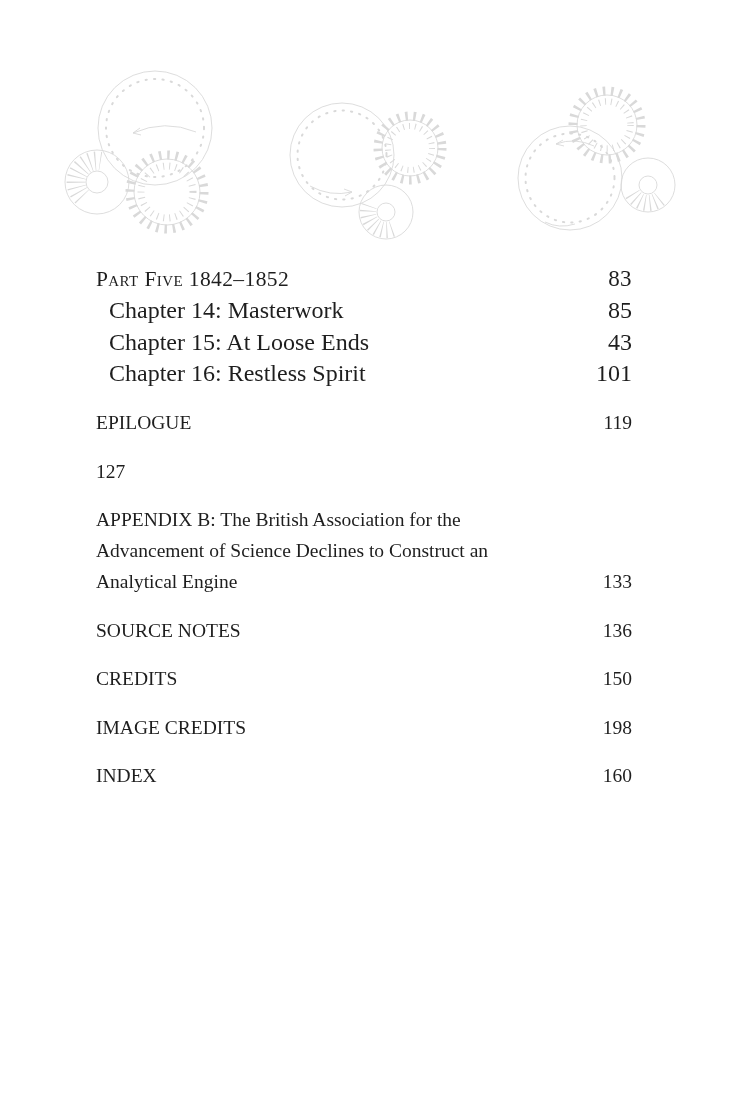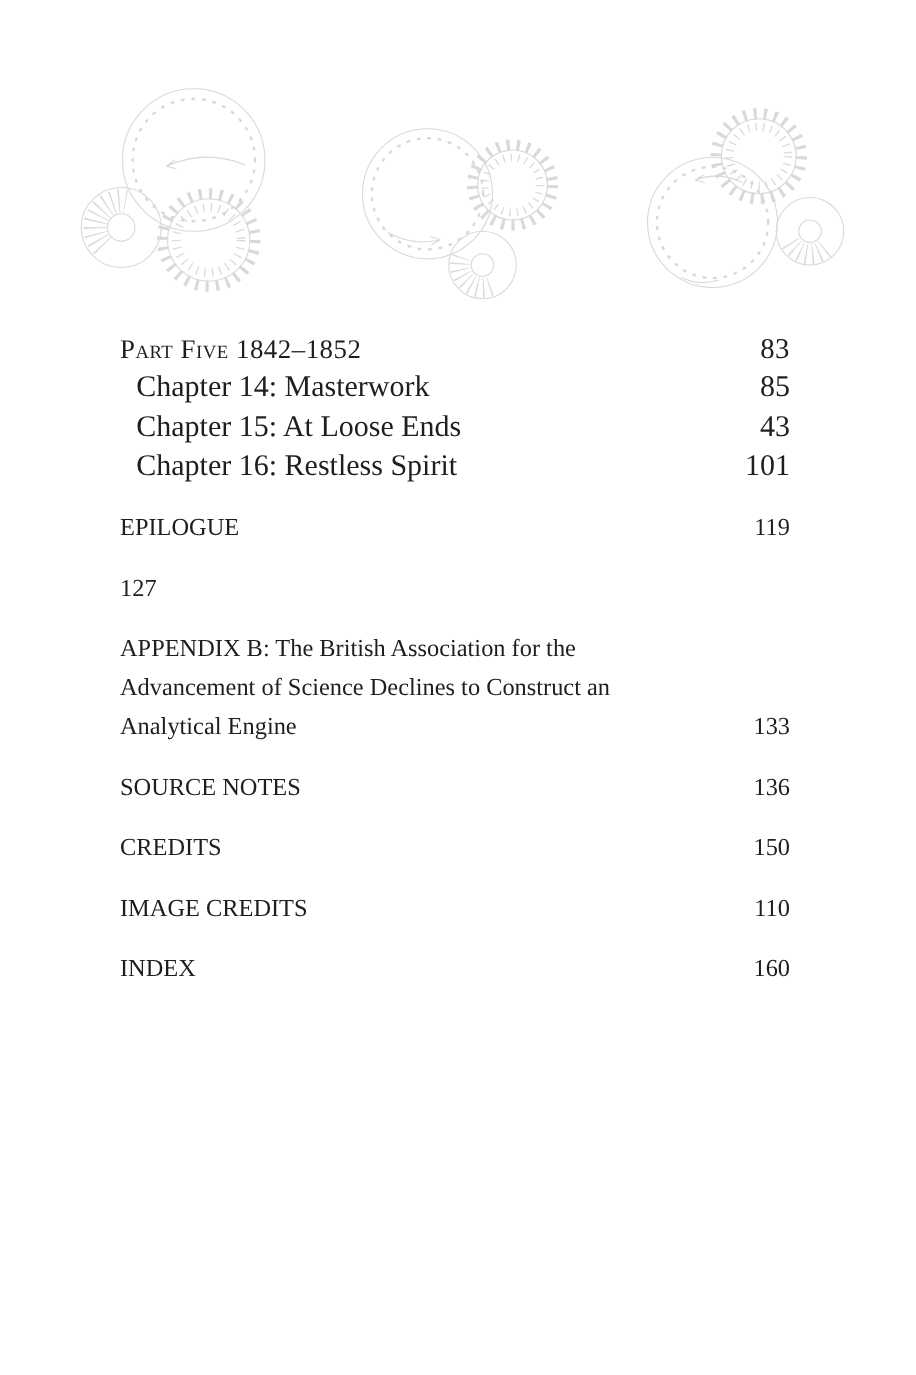--- a/index.html
+++ b/index.html
@@ -133,20 +133,20 @@
   <div class="row section-row">
     <span class="entry-label">SOURCE NOTES</span>
     <span class="pagenum">136</span>
   </div>
   <div class="row section-row">
     <span class="entry-label">CREDITS</span>
     <span class="pagenum">150</span>
   </div>
   <div class="row section-row">
     <span class="entry-label">IMAGE CREDITS</span>
-    <span class="pagenum">110</span>
+    <span class="pagenum">198</span>
   </div>
   <div class="row section-row">
     <span class="entry-label">INDEX</span>
     <span class="pagenum">160</span>
   </div>
 
 </div>
 
 </body></html>

